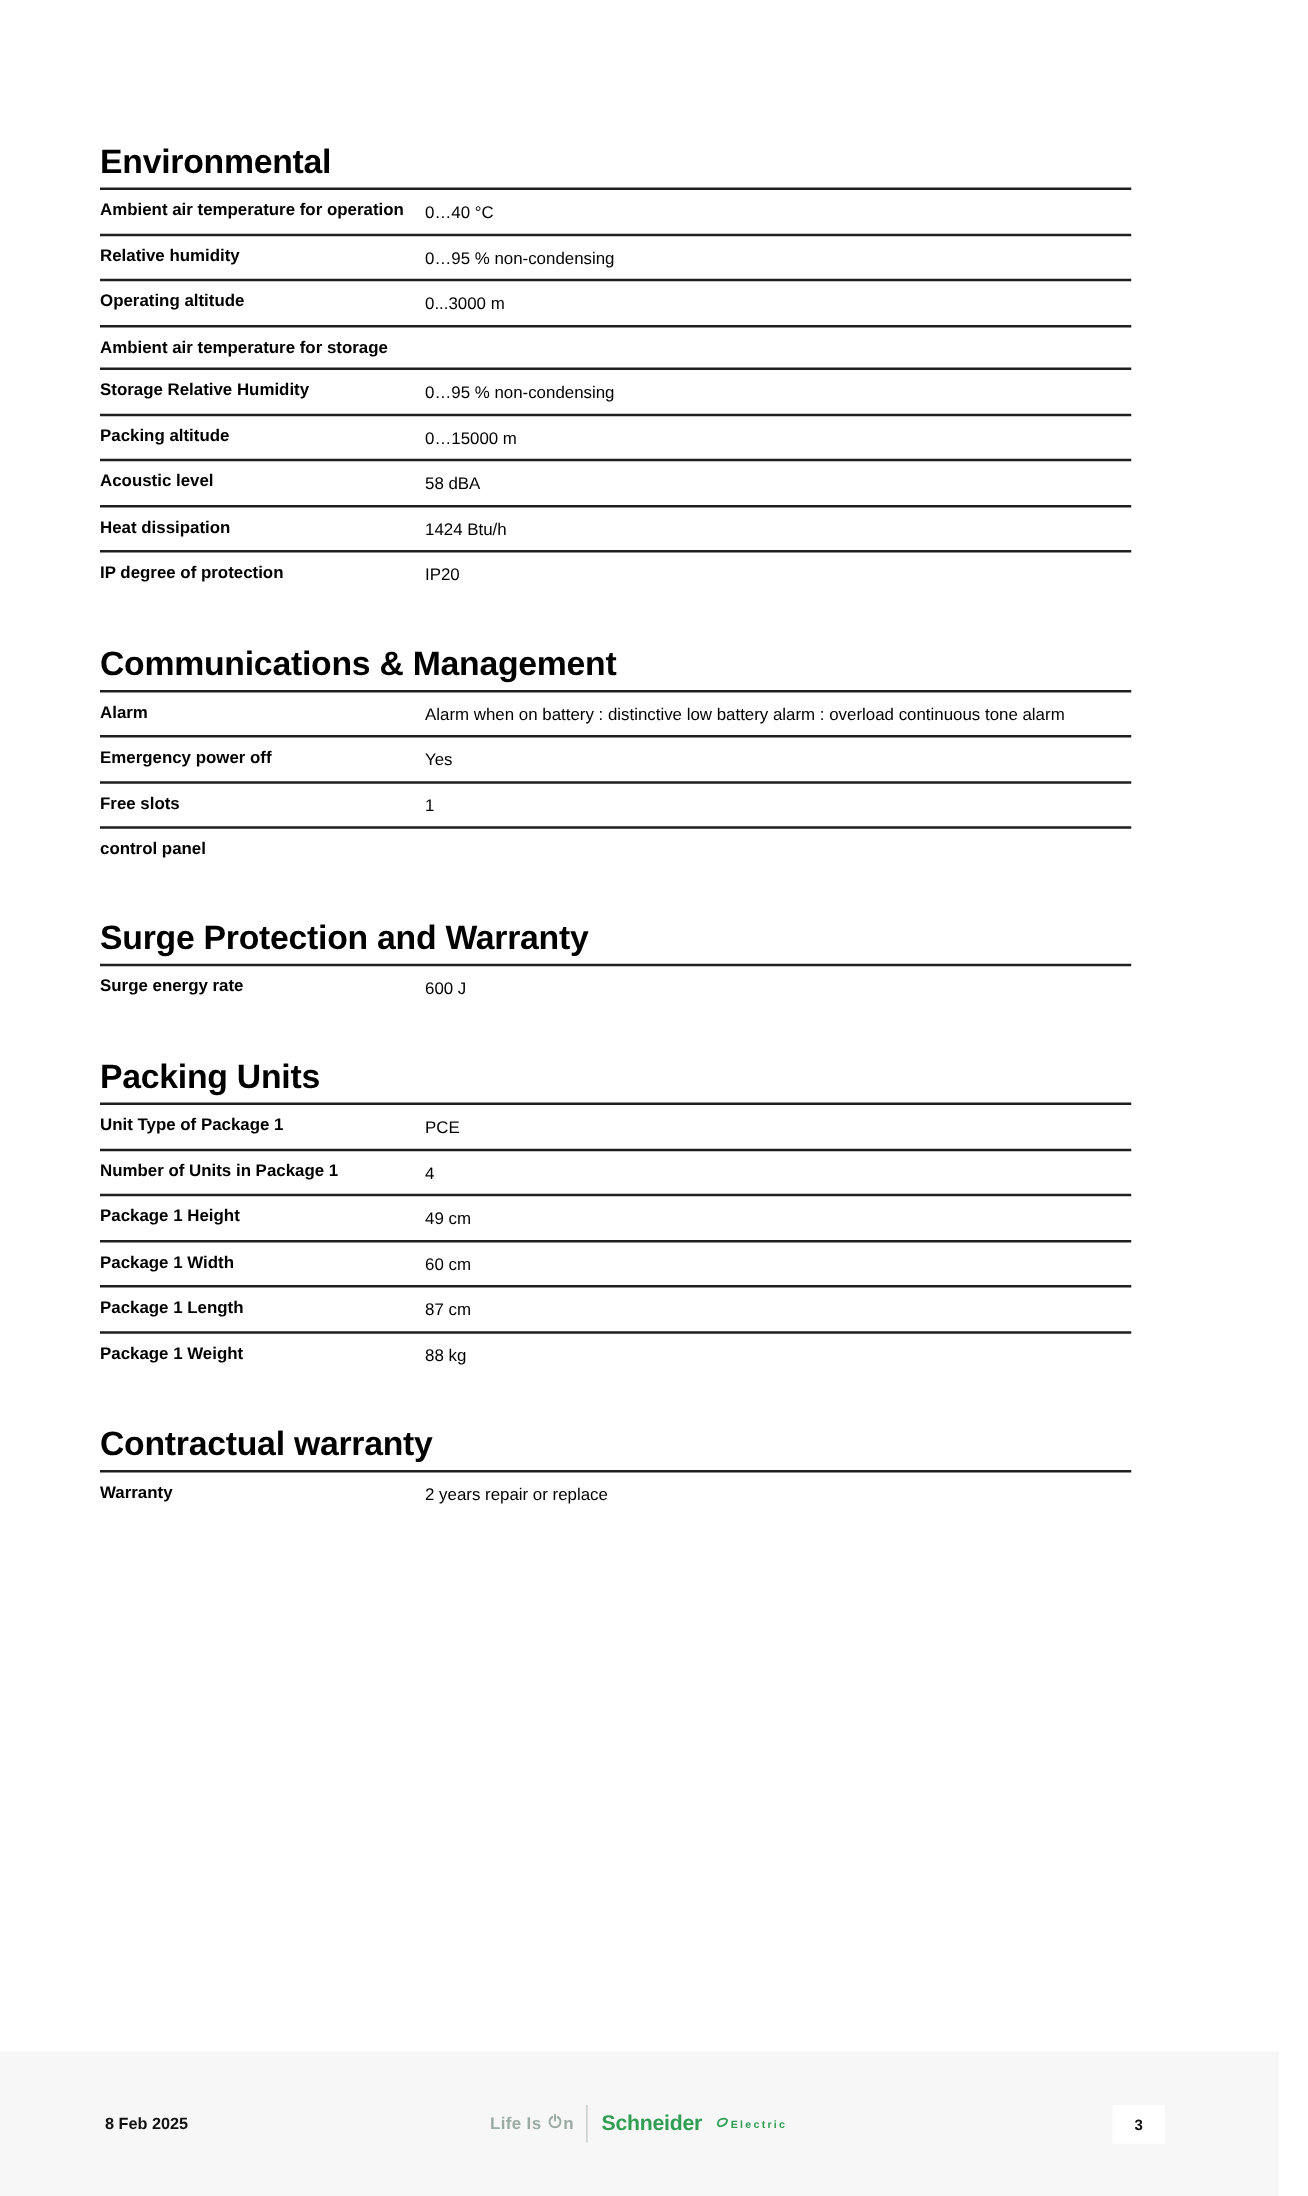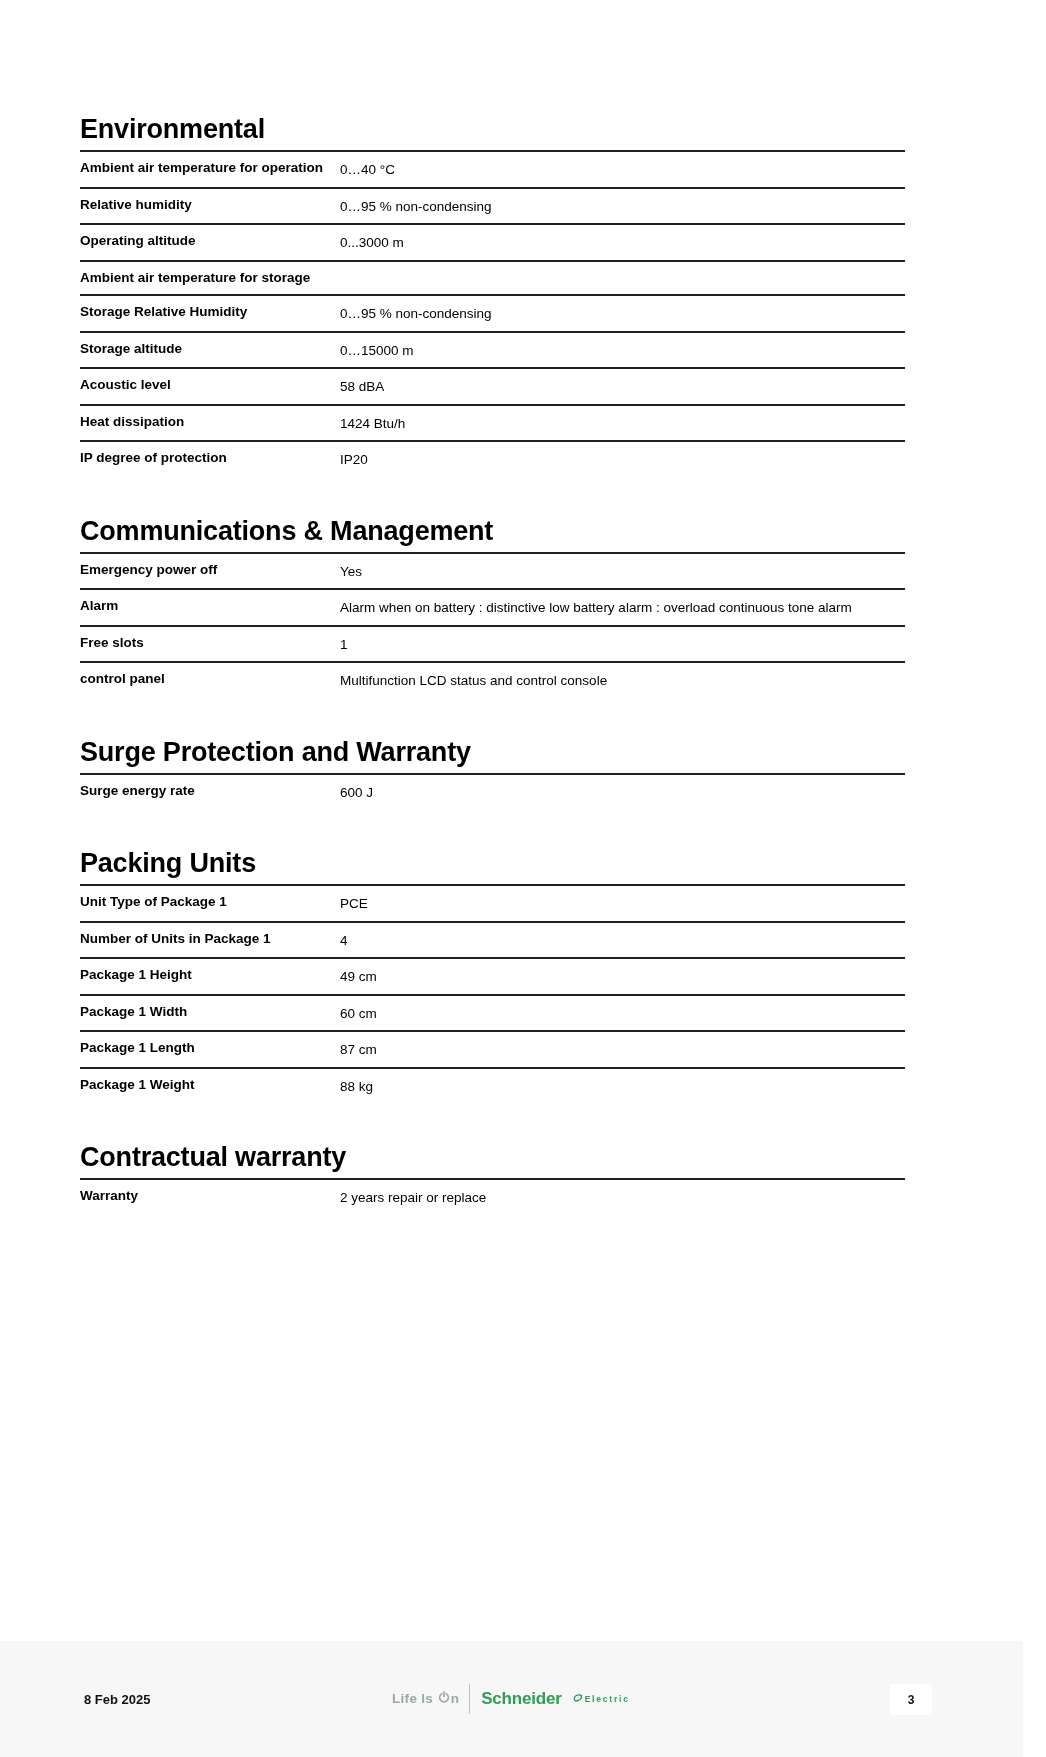--- a/index.html
+++ b/index.html
@@ -100,54 +100,53 @@
       <div class="value">0...3000 m</div>
     </div>
     <div class="row">
       <div class="label">Ambient air temperature for storage</div>
     </div>
     <div class="row">
       <div class="label">Storage Relative Humidity</div>
       <div class="value">0…95 % non-condensing</div>
     </div>
     <div class="row">
-      <div class="label">Storage altitude</div>
+      <div class="label">Packing altitude</div>
       <div class="value">0…15000 m</div>
     </div>
     <div class="row">
       <div class="label">Acoustic level</div>
       <div class="value">58 dBA</div>
     </div>
     <div class="row">
       <div class="label">Heat dissipation</div>
       <div class="value">1424 Btu/h</div>
     </div>
     <div class="row">
       <div class="label">IP degree of protection</div>
       <div class="value">IP20</div>
     </div>
   </div>
 
   <div class="section">
     <h2 class="section-title">Communications &amp; Management</h2>
     <div class="row">
+      <div class="label">Alarm</div>
+      <div class="value">Alarm when on battery : distinctive low battery alarm : overload continuous tone alarm</div>
+    </div>
+    <div class="row">
       <div class="label">Emergency power off</div>
       <div class="value">Yes</div>
     </div>
     <div class="row">
-      <div class="label">Alarm</div>
-      <div class="value">Alarm when on battery : distinctive low battery alarm : overload continuous tone alarm</div>
-    </div>
-    <div class="row">
       <div class="label">Free slots</div>
       <div class="value">1</div>
     </div>
     <div class="row">
       <div class="label">control panel</div>
-      <div class="value">Multifunction LCD status and control console</div>
     </div>
   </div>
 
   <div class="section">
     <h2 class="section-title">Surge Protection and Warranty</h2>
     <div class="row">
       <div class="label">Surge energy rate</div>
       <div class="value">600 J</div>
     </div>
   </div>

